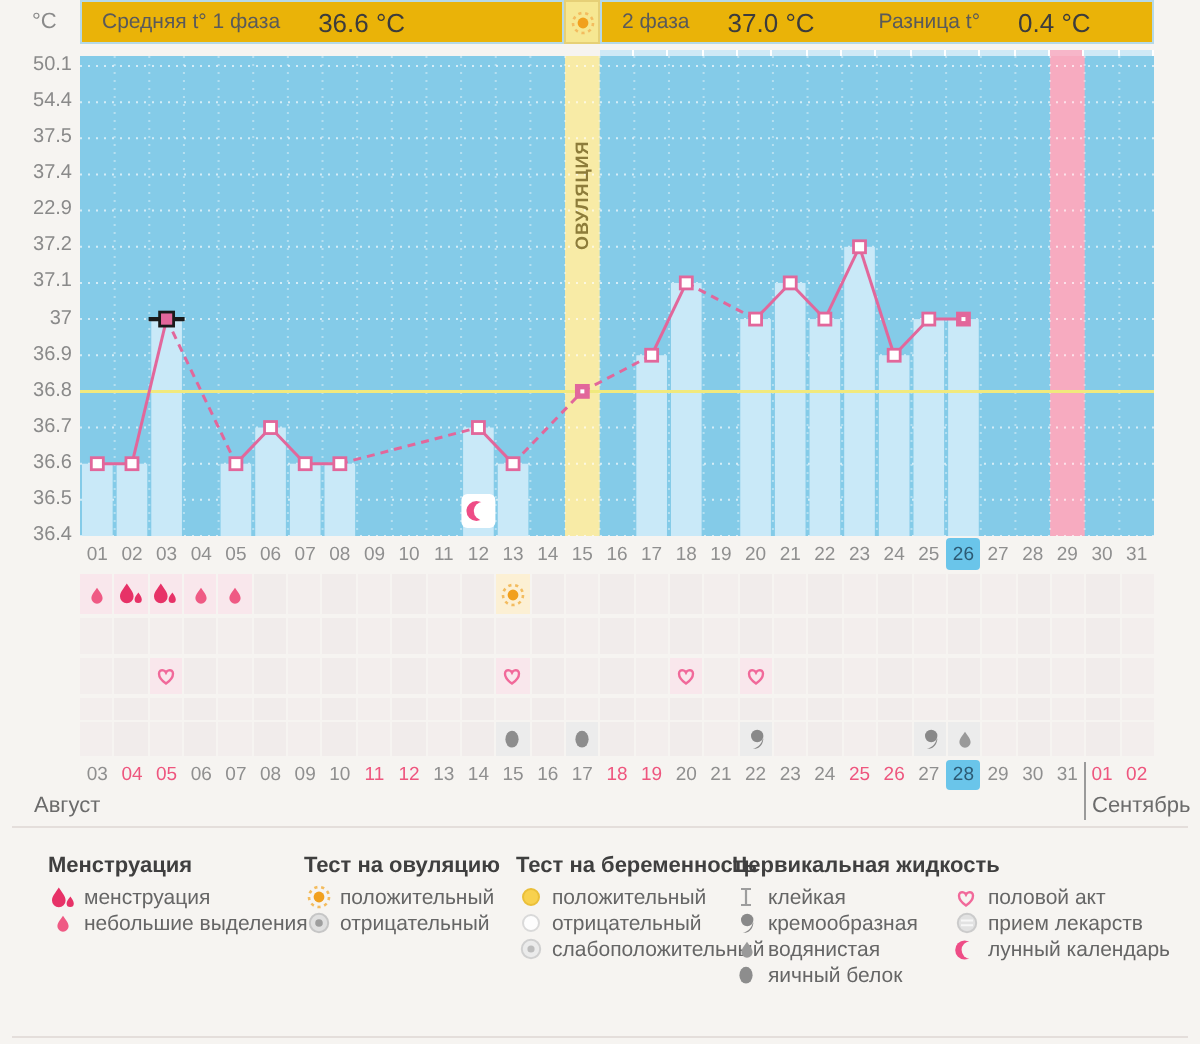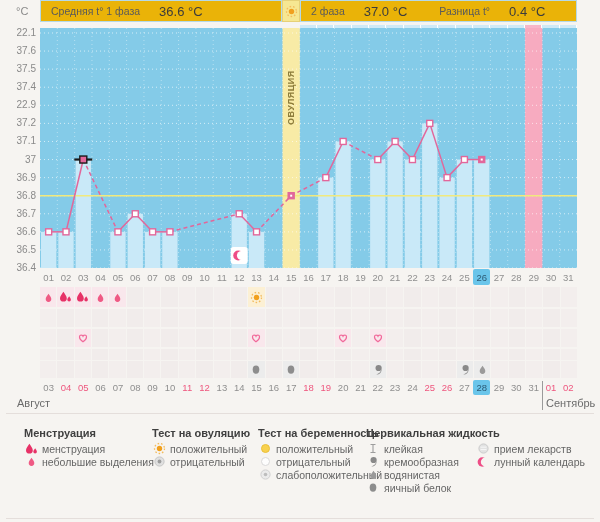--- a/index.html
+++ b/index.html
@@ -87,22 +87,22 @@
       <div class="dpocell">09</div>
       <div class="dpocell">10</div>
       <div class="dpocell">11</div>
       <div class="dpocell">12</div>
       <div class="dpocell">13</div>
       <div class="dpocell pink">14</div>
       <div class="dpocell">15</div>
       <div class="dpocell">16</div>
     </div>
   <div id="yaxis">
-      <span class="ylab" style="left: 0px; top: 28px;">22.1</span>
-      <span class="ylab" style="left: 0px; top: 46.0769px;">37.6</span>
+      <span class="ylab" style="left: 0px; top: 28px;">50.1</span>
+      <span class="ylab" style="left: 0px; top: 46.0769px;">54.4</span>
       <span class="ylab" style="left: 0px; top: 64.1538px;">37.5</span>
       <span class="ylab" style="left: 0px; top: 82.2307px;">37.4</span>
       <span class="ylab" style="left: 0px; top: 100.308px;">22.9</span>
       <span class="ylab" style="left: 0px; top: 118.384px;">37.2</span>
       <span class="ylab" style="left: 0px; top: 136.461px;">37.1</span>
       <span class="ylab" style="left: 0px; top: 154.538px;">37</span>
       <span class="ylab" style="left: 0px; top: 172.615px;">36.9</span>
       <span class="ylab" style="left: 0px; top: 190.692px;">36.8</span>
       <span class="ylab" style="left: 0px; top: 208.769px;">36.7</span>
       <span class="ylab" style="left: 0px; top: 226.846px;">36.6</span>
@@ -655,20 +655,28 @@
               <ellipse cx="5" cy="5.6" rx="3.3" ry="4.2" fill="#8d8d8d"></ellipse>
             </svg>
           </span>
           <span>яичный белок</span>
         </div>
       </div>
       <div class="lcol" style="left: 476px;">
         <div class="lt empty"></div>
         <div class="li">
           <span class="ic">
+            <svg width="12" height="10" viewBox="0 0 11 10">
+              <path d="M5.5 8.8C.4 5.3 1.7 1.4 4.2 2.2 4.9 2.4 5.3 2.9 5.5 3.3 5.7 2.9 6.1 2.4 6.8 2.2 9.3 1.4 10.6 5.3 5.5 8.8Z" fill="none" stroke="#f1699a" stroke-width="1.2"></path>
+            </svg>
+          </span>
+          <span>половой акт</span>
+        </div>
+        <div class="li">
+          <span class="ic">
             <svg width="11" height="11" viewBox="0 0 11 11">
               <circle cx="5.5" cy="5.5" r="4.6" fill="#e2e2e2" stroke="#cbcbcb"></circle>
               <path d="M2.5 4.2 8.5 4.2M2.5 6.6 8.5 6.6" stroke="#f7f7f7" stroke-width="1"></path>
             </svg>
           </span>
           <span>прием лекарств</span>
         </div>
         <div class="li">
           <span class="ic">
             <svg width="12" height="12" viewBox="0 0 12 12">

